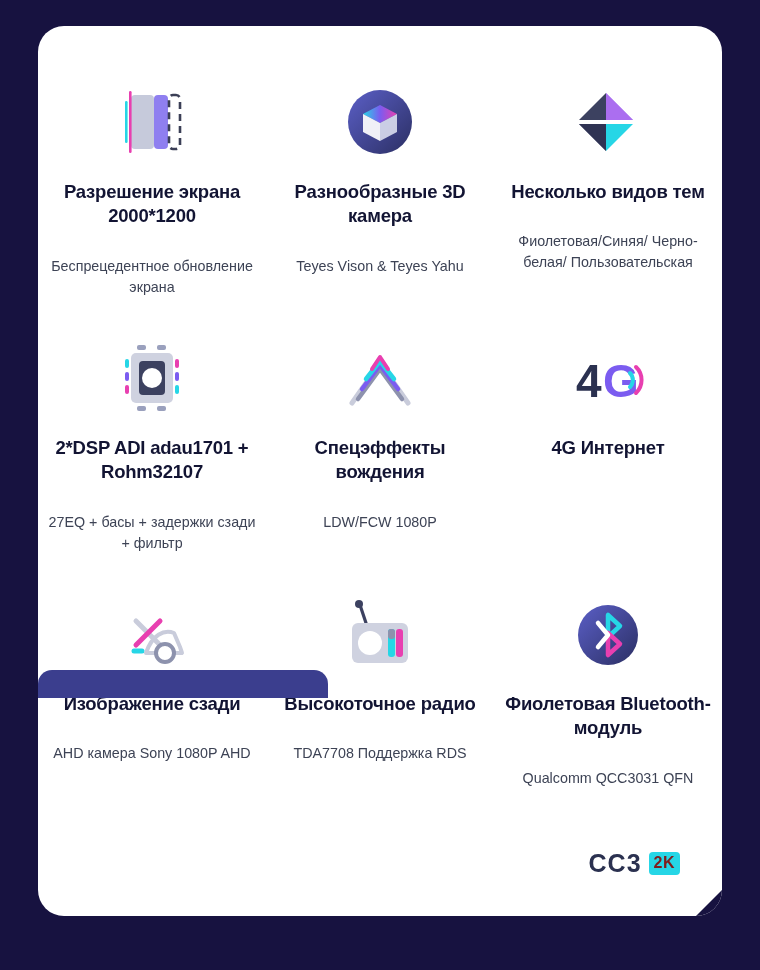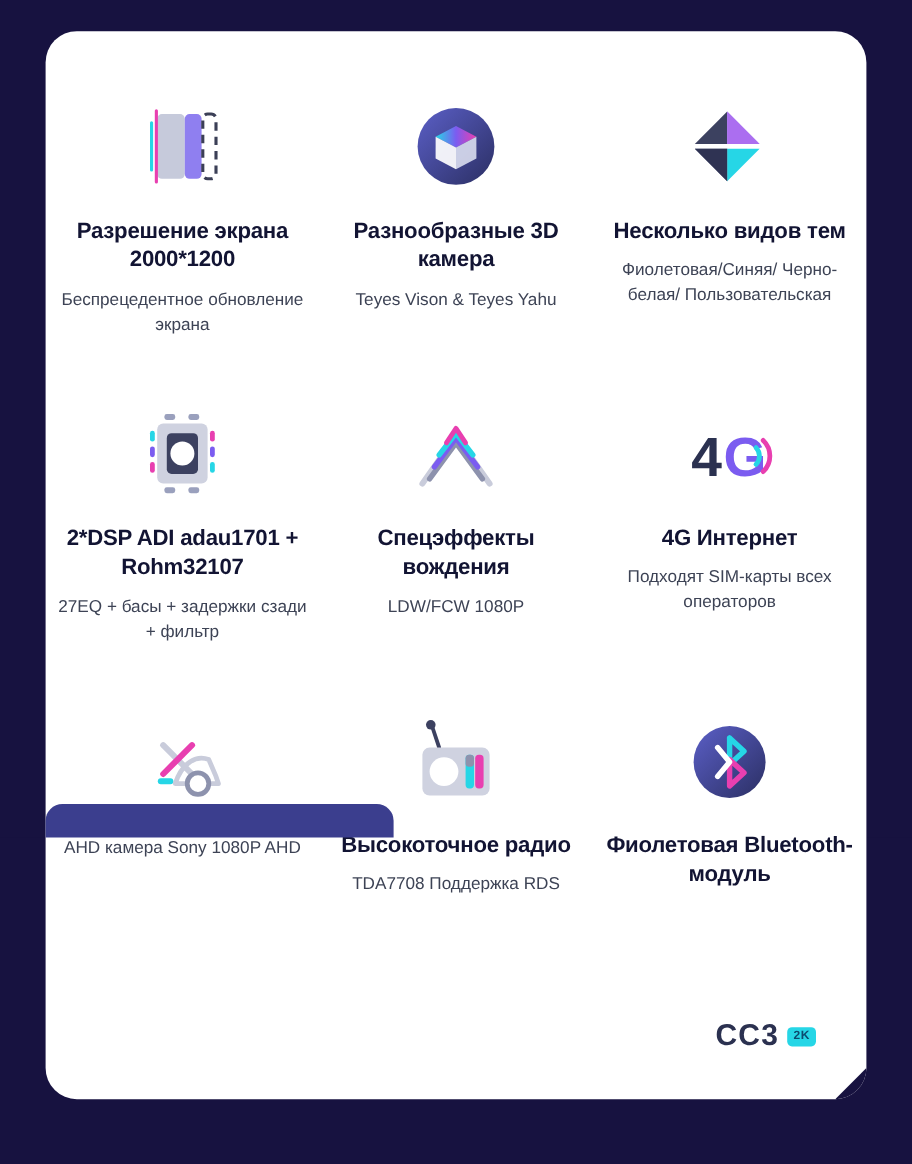--- a/index.html
+++ b/index.html
@@ -66,21 +66,21 @@
   .title {
     margin-top: 6px;
     font-size: 18.5px;
     font-weight: bold;
     color: #121433;
     text-align: center;
     line-height: 1.32;
     letter-spacing: -0.2px;
   }
   .sub {
-    margin-top: 11px;
+    margin-top: 27px;
     font-size: 14.3px;
     color: #3d4355;
     text-align: center;
     line-height: 1.45;
   }
   .logo {
     position: absolute;
     right: 42px;
     bottom: 38px;
     display: flex;
@@ -89,22 +89,22 @@
     text-align: center;
   }
   .logo-text {
     font-size: 25px;
     font-weight: bold;
     color: #2b3150;
     letter-spacing: 1px;
   }
   .logo-badge {
     background: #26d6e6;
-    color: #0c4a6e;
-    font-size: 10px;
+    color: #7f1d1d;
+    font-size: 16px;
     font-weight: bold;
     border-radius: 4px;
     padding: 2px 5px 3px 5px;
     letter-spacing: 0.5px;
   }
   .bottom-strip {
     position: absolute;
     left: 38px;
     bottom: 0;
     width: 290px;
@@ -214,33 +214,33 @@
       <div class="cell">
         <div class="icon-wrap">
           <svg width="100" height="78" viewBox="0 0 100 78" xmlns="http://www.w3.org/2000/svg">
             <text x="18" y="58" font-family="Liberation Sans, sans-serif" font-size="46" font-weight="bold" fill="#2b3150">4</text>
             <text x="45" y="58" font-family="Liberation Sans, sans-serif" font-size="46" font-weight="bold" fill="#7b5cf0">G</text>
             <path d="M72 34 a10 10 0 0 1 0 14" fill="none" stroke="#26d6e6" stroke-width="4" stroke-linecap="round"></path>
             <path d="M78 28 a18 18 0 0 1 0 26" fill="none" stroke="#e83fb0" stroke-width="4" stroke-linecap="round"></path>
           </svg>
         </div>
         <div class="title">4G Интернет</div>
-        <div class="sub">Подходят SIM-карты всех операторов</div>
       </div>
 
       <div class="cell">
         <div class="icon-wrap">
           <svg width="100" height="78" viewBox="0 0 100 78" xmlns="http://www.w3.org/2000/svg">
             <path d="M34 26 L58 50" stroke="#c9ccdb" stroke-width="5" stroke-linecap="round" fill="none"></path>
             <path d="M58 26 L34 50" stroke="#e83fb0" stroke-width="5" stroke-linecap="round" fill="none"></path>
             <path d="M32 56 L40 56" stroke="#26d6e6" stroke-width="5" stroke-linecap="round" fill="none"></path>
             <path d="M44 58 C50 40 62 34 72 38 L78 52 L80 58 L46 58 Z" fill="none" stroke="#c9ccdb" stroke-width="4" stroke-linejoin="round"></path>
             <circle cx="63" cy="58" r="9" fill="#ffffff" stroke="#8d92ad" stroke-width="4"></circle>
           </svg>
         </div>
+        <div class="title">Изображение сзади</div>
         <div class="sub">AHD камера Sony 1080P AHD</div>
       </div>
 
       <div class="cell">
         <div class="icon-wrap">
           <svg width="100" height="78" viewBox="0 0 100 78" xmlns="http://www.w3.org/2000/svg">
             <path d="M36 28 L30 10" stroke="#3c4160" stroke-width="3.2" stroke-linecap="round"></path>
             <circle cx="29" cy="9" r="4" fill="#3c4160"></circle>
             <rect x="22" y="28" width="56" height="40" rx="6" fill="#cfd2e0"></rect>
             <circle cx="40" cy="48" r="12" fill="#ffffff"></circle>
@@ -262,20 +262,21 @@
                 <stop offset="100%" stop-color="#2b2f63"></stop>
               </linearGradient>
             </defs>
             <circle cx="50" cy="40" r="30" fill="url(#btBg)"></circle>
             <path d="M50 20 L62 31 L50 42 L50 20" fill="none" stroke="#26d6e6" stroke-width="4.5" stroke-linejoin="round" stroke-linecap="round"></path>
             <path d="M50 38 L62 49 L50 60 L50 38" fill="none" stroke="#e83fb0" stroke-width="4.5" stroke-linejoin="round" stroke-linecap="round"></path>
             <path d="M40 28 L50 40 L40 52" fill="none" stroke="#ffffff" stroke-width="4.5" stroke-linejoin="round" stroke-linecap="round"></path>
           </svg>
         </div>
         <div class="title">Фиолетовая Bluetooth-модуль</div>
+        <div class="sub">Qualcomm QCC3031 QFN</div>
       </div>
 
     </div>
 
     <div class="logo">
       <span class="logo-text">CC3</span>
       <span class="logo-badge">2K</span>
     </div>
 
     <div class="card-notch"></div>

